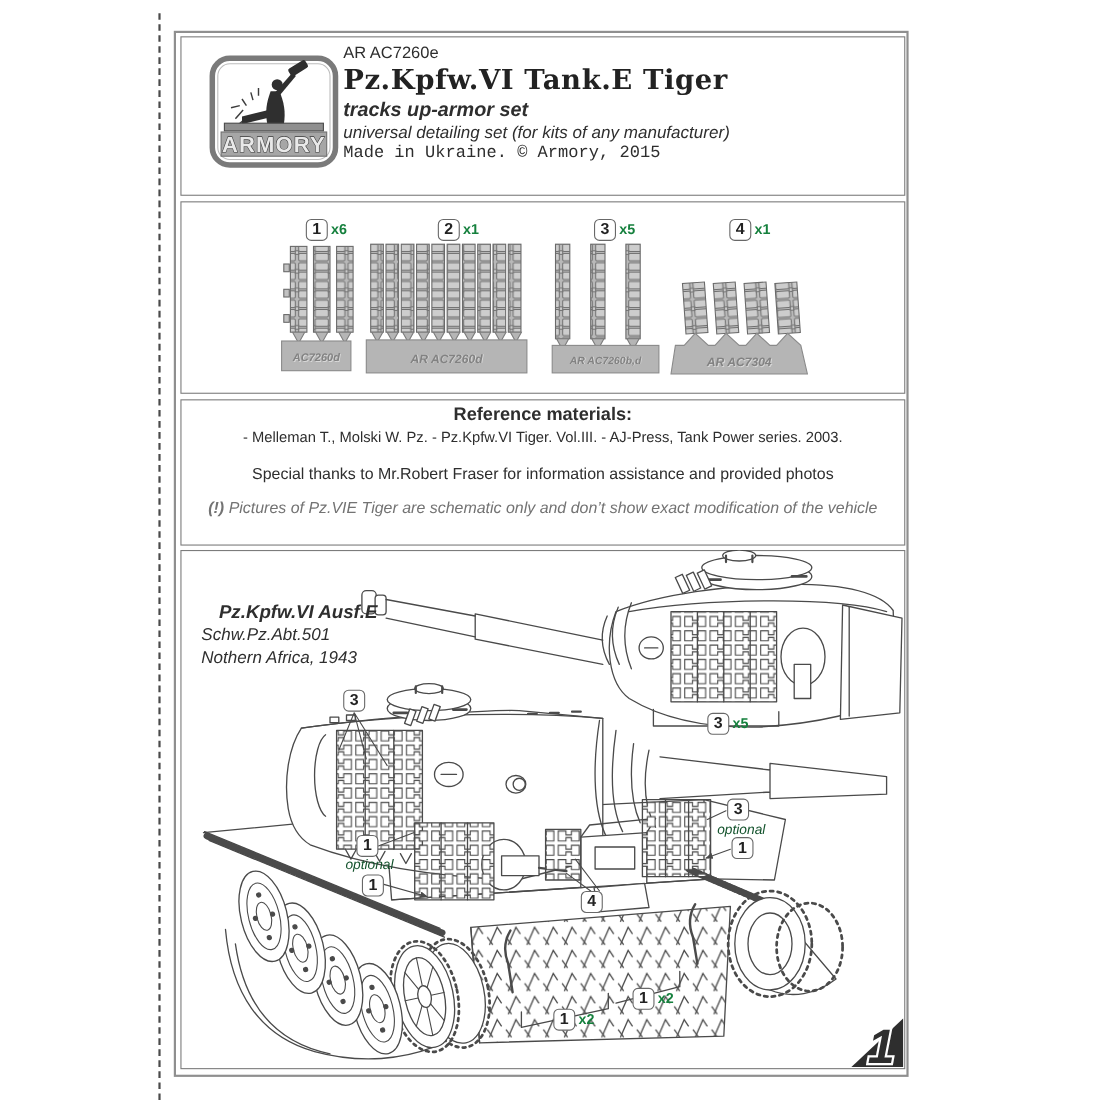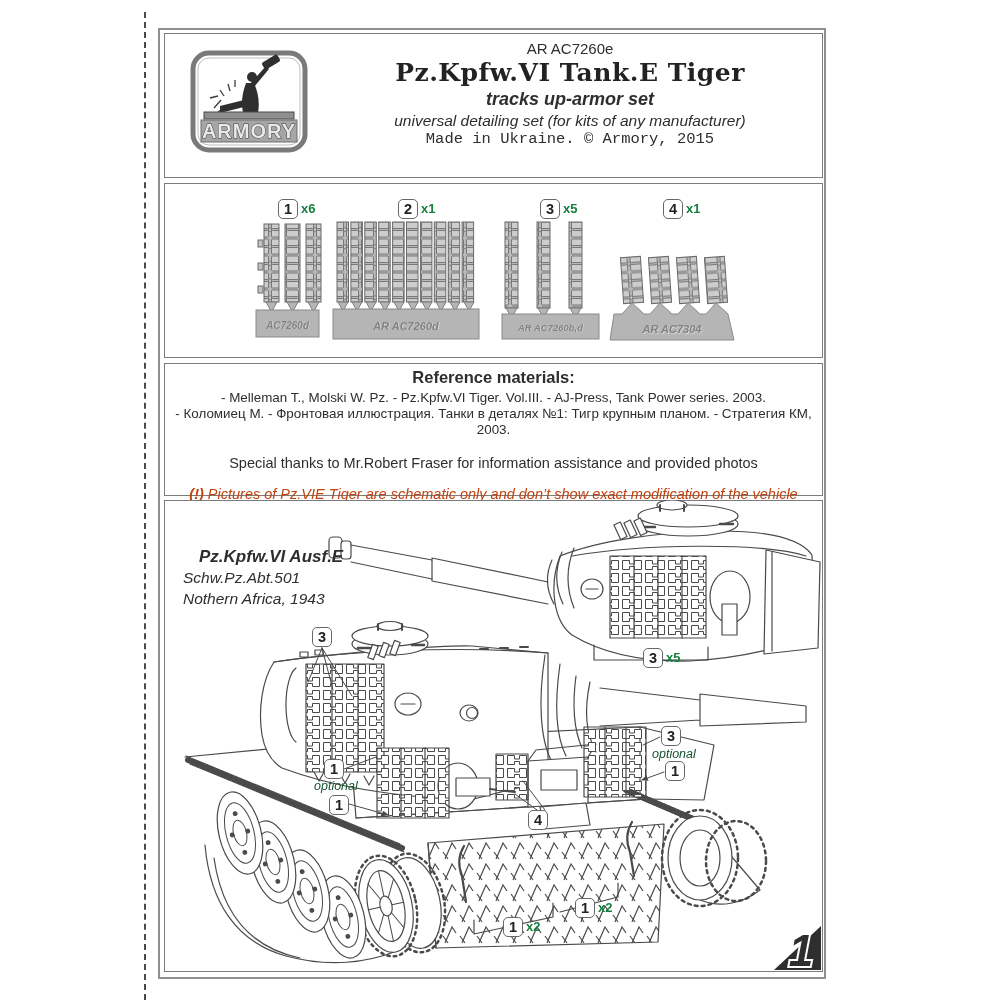--- a/index.html
+++ b/index.html
@@ -8,32 +8,32 @@
   .cutline{position:absolute;left:144px;top:12px;height:988px;width:0;border-left:2px dashed #4a4a4a;}
   .outer-frame{position:absolute;left:158px;top:28px;width:668px;height:951px;border:2px solid #8f8f8f;box-sizing:border-box;}
   .sec{position:absolute;left:164px;width:659px;border:1.5px solid #7c7c7c;background:#fff;box-sizing:border-box;}
   #sec-header{top:33px;height:145px;}
   #sec-parts{top:183px;height:175px;}
   #sec-ref{top:363px;height:133px;}
   #sec-main{top:500px;height:472px;}
   svg{display:block;}
   .abssvg{position:absolute;}
   
-  .hdr{position:absolute;left:330px;top:40px;width:480px;text-align:center;line-height:1.15;}
+  .hdr{position:absolute;left:312px;top:40px;width:480px;line-height:1.15;}
   .h-code{font-size:15px;}
   .h-title{font-family:"DejaVu Serif",serif;font-weight:bold;font-size:25px;margin-top:2px;letter-spacing:.5px;color:#222;}
   .h-sub{font-weight:bold;font-style:italic;font-size:18px;margin-top:1px;}
   .h-sub2{font-style:italic;font-size:15.5px;margin-top:2px;}
   .h-sub3{font-size:15.5px;margin-top:1px;font-family:Liberation Mono, monospace;}
   
   .refblk{position:absolute;left:170px;top:368px;width:647px;text-align:center;}
   .r-title{font-weight:bold;font-size:16.5px;margin-bottom:3px;}
   .r-item{font-size:13.4px;line-height:16px;}
   .r-thanks{font-size:14.5px;margin-top:17px;}
-  .r-note{font-size:14.5px;font-style:italic;margin-top:15px;color:#c2410c;}
+  .r-note{font-size:14.5px;font-style:italic;margin-top:15px;color:#737373;}
   .r-note .bang{font-weight:bold;}
   
   .co{position:absolute;display:flex;align-items:flex-start;gap:3px;z-index:5;}
   .cbox{display:block;width:20px;height:20px;line-height:18px;text-align:center;background:#fff;
         border:1.6px solid #686868;border-radius:5px;font-weight:bold;font-size:14.5px;color:#222;box-sizing:border-box;}
   .cqty{font-weight:bold;font-size:13px;line-height:20px;color:#15803d;}
   .copt{position:absolute;font-style:italic;font-size:12.5px;color:#14532d;z-index:5;}
   .vt{position:absolute;left:183px;z-index:4;}
   .vt1{top:547px;font-weight:bold;font-style:italic;font-size:17px;margin-left:16px;}
   .vt2{top:569px;font-style:italic;font-size:15.5px;}
@@ -188,21 +188,20 @@
   </div>
   <div class="co" style="left:663px;top:199px;">
     <span class="cbox">4</span>
     <span class="cqty">x1</span>
   </div>
 
   <div class="sec" id="sec-ref"></div>
   <div class="refblk">
     <div class="r-title">Reference materials:</div>
     <div class="r-item">- Melleman T., Molski W. Pz. - Pz.Kpfw.VI Tiger. Vol.III. - AJ-Press, Tank Power series. 2003.</div>
-    <div class="r-item">- Коломиец М. - Фронтовая иллюстрация. Танки в деталях №1: Тигр крупным планом. - Стратегия КМ, 2003.</div>
     <div class="r-thanks">Special thanks to Mr.Robert Fraser for information assistance and provided photos</div>
     <div class="r-note">
       <span class="bang">(!)</span>
       <span>Pictures of Pz.VIE Tiger are schematic only and don’t show exact modification of the vehicle</span>
     </div>
   </div>
 
   <div class="sec" id="sec-main"></div>
 
   <svg class="abssvg" style="left:164px;top:500px;" width="659" height="472" viewBox="164 500 659 472">

